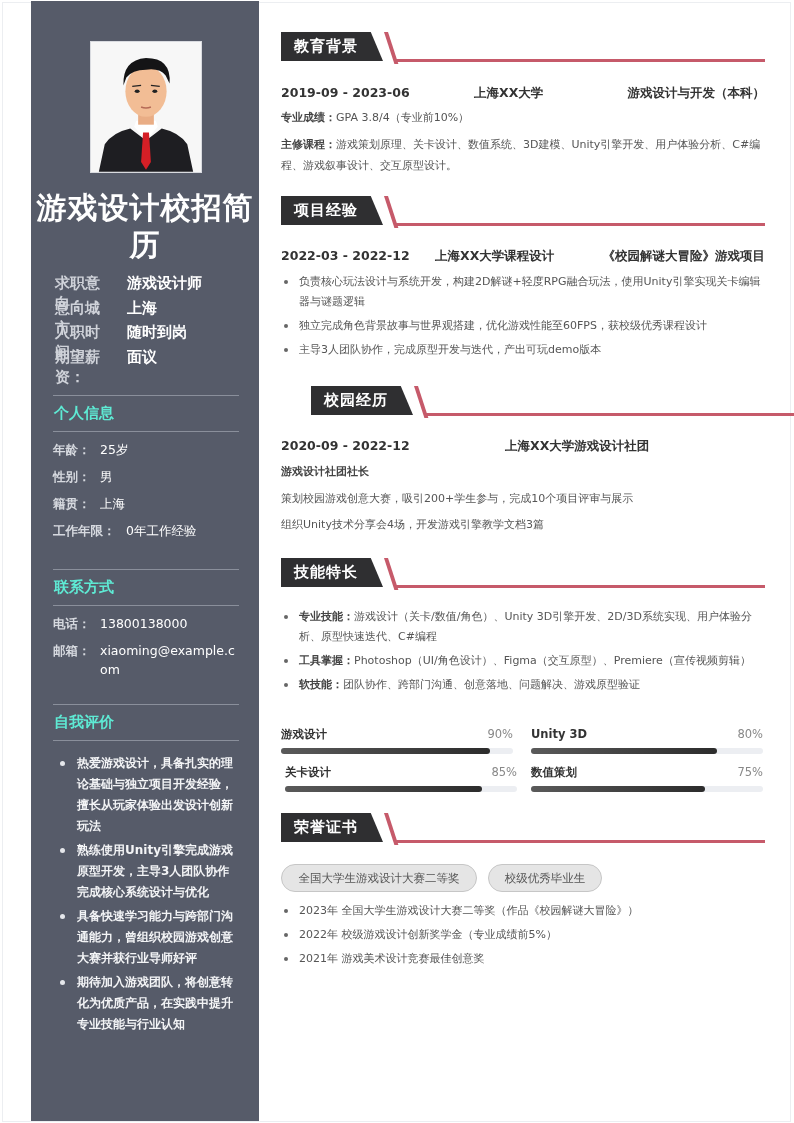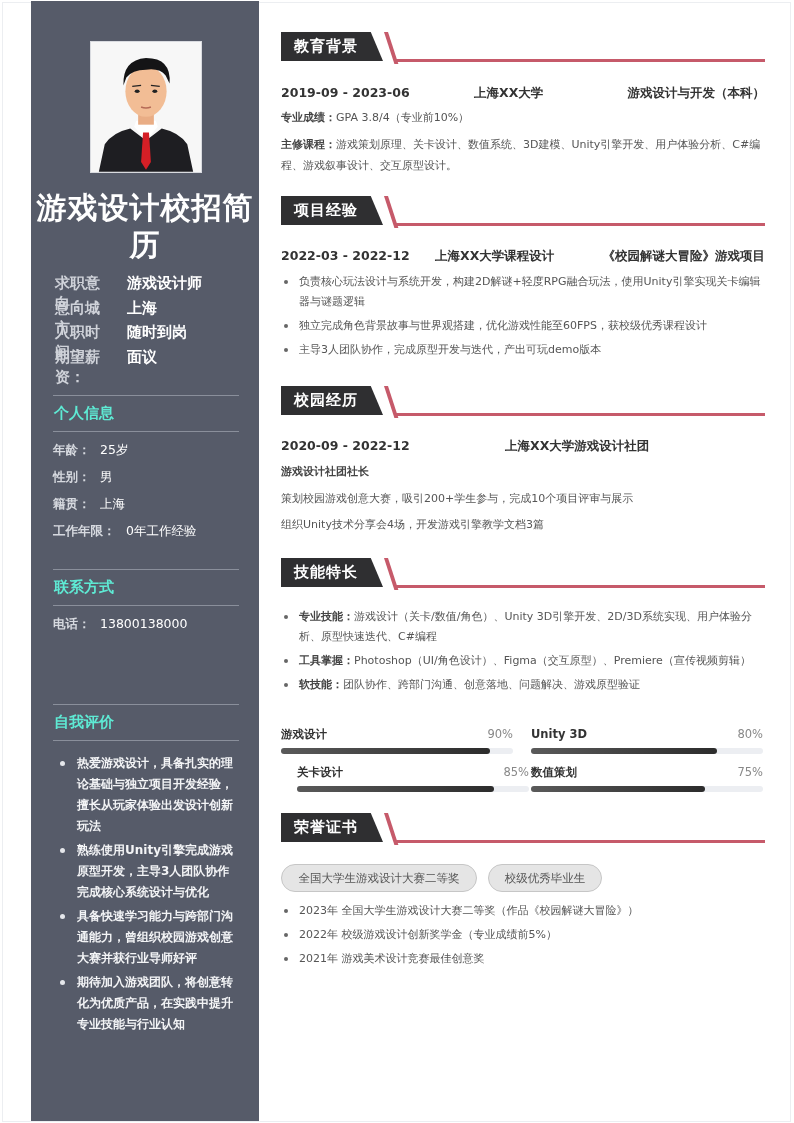--- a/index.html
+++ b/index.html
@@ -124,20 +124,24 @@
 
   <div class="side-sec" style="top:568px;">
     <div class="hr"></div>
     <div class="h">联系方式</div>
     <div class="hr"></div>
     <div style="margin-top:5px;">
       <div class="kv">
           <span class="k" style="width:47px">电话：</span>
           <span class="v">13800138000</span>
         </div>
+      <div class="kv">
+          <span class="k" style="width:47px">邮箱：</span>
+          <span class="v" style="width:135px">xiaoming@example.com</span>
+        </div>
     </div>
   </div>
 
   <div class="side-sec" style="top:703px;">
     <div class="hr"></div>
     <div class="h">自我评价</div>
     <div class="hr"></div>
     <ul class="self-list">
       <li>热爱游戏设计，具备扎实的理论基础与独立项目开发经验，擅长从玩家体验出发设计创新玩法</li>
       <li>熟练使用Unity引擎完成游戏原型开发，主导3人团队协作完成核心系统设计与优化</li>
@@ -175,21 +179,21 @@
     <span style="left:0">2022-03 - 2022-12</span>
     <span style="left:154px">上海XX大学课程设计</span>
     <span style="right:0">《校园解谜大冒险》游戏项目</span>
   </div>
   <ul class="bul" style="top:272px;">
     <li>负责核心玩法设计与系统开发，构建2D解谜+轻度RPG融合玩法，使用Unity引擎实现关卡编辑器与谜题逻辑</li>
     <li>独立完成角色背景故事与世界观搭建，优化游戏性能至60FPS，获校级优秀课程设计</li>
     <li>主导3人团队协作，完成原型开发与迭代，产出可玩demo版本</li>
   </ul>
 
-  <div class="sec-head" style="top:384px;">
+  <div class="sec-head" style="top:384px;margin-left:30px;">
     <div class="box">
         <span>校园经历</span>
       </div>
     <div class="slash"></div>
     <div class="line"></div>
   </div>
   <div class="row3" style="top:437px;">
     <span style="left:0">2020-09 - 2022-12</span>
     <span style="left:224px">上海XX大学游戏设计社团</span>
   </div>
@@ -221,21 +225,21 @@
   </div>
   <div class="skill" style="left:250px; top:726px;">
     <div class="top">
         <span class="n">Unity 3D</span>
         <span class="p">80%</span>
       </div>
     <div class="track">
         <div class="fill" style="width:80%"></div>
       </div>
   </div>
-  <div class="skill" style="left:16px; top:764px;">
+  <div class="skill" style="left:4px; top:764px;">
     <div class="top">
         <span class="n">关卡设计</span>
         <span class="p">85%</span>
       </div>
     <div class="track">
         <div class="fill" style="width:85%"></div>
       </div>
   </div>
   <div class="skill" style="left:250px; top:764px;">
     <div class="top">

